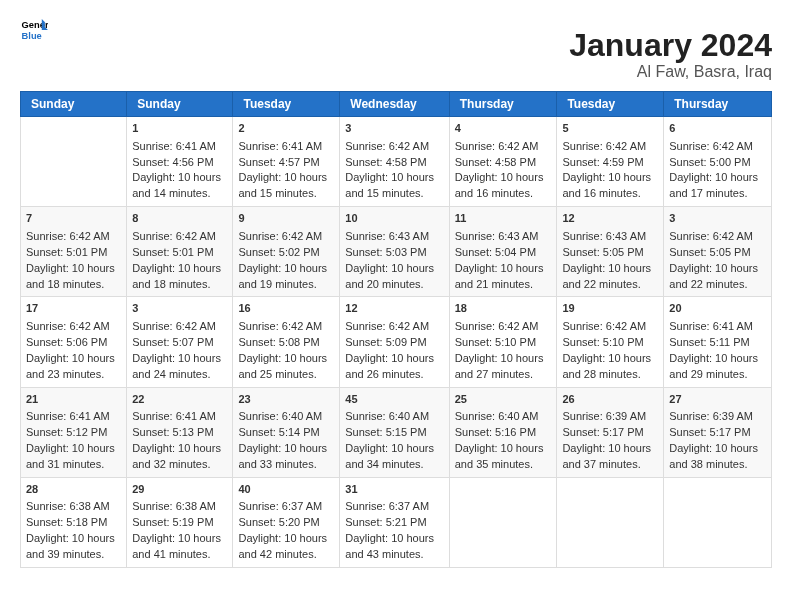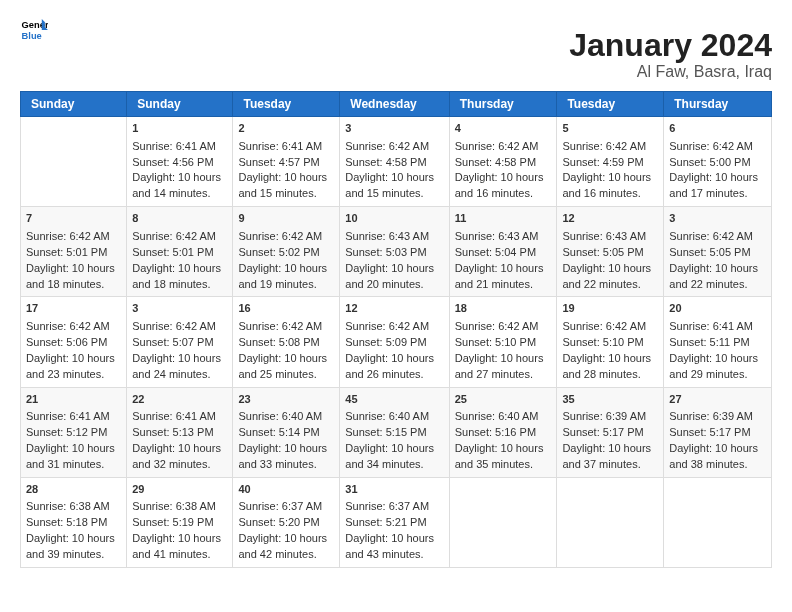--- a/index.html
+++ b/index.html
@@ -222,21 +222,21 @@
           </td>
           <td>
             <span class="day-number">45</span>
             <div class="day-info">Sunrise: 6:40 AM<br>Sunset: 5:15 PM<br>Daylight: 10 hours and 34 minutes.</div>
           </td>
           <td>
             <span class="day-number">25</span>
             <div class="day-info">Sunrise: 6:40 AM<br>Sunset: 5:16 PM<br>Daylight: 10 hours and 35 minutes.</div>
           </td>
           <td>
-            <span class="day-number">35</span>
+            <span class="day-number">26</span>
             <div class="day-info">Sunrise: 6:39 AM<br>Sunset: 5:17 PM<br>Daylight: 10 hours and 37 minutes.</div>
           </td>
           <td>
             <span class="day-number">27</span>
             <div class="day-info">Sunrise: 6:39 AM<br>Sunset: 5:17 PM<br>Daylight: 10 hours and 38 minutes.</div>
           </td>
         </tr>
         <tr>
           <td>
             <span class="day-number">28</span>

